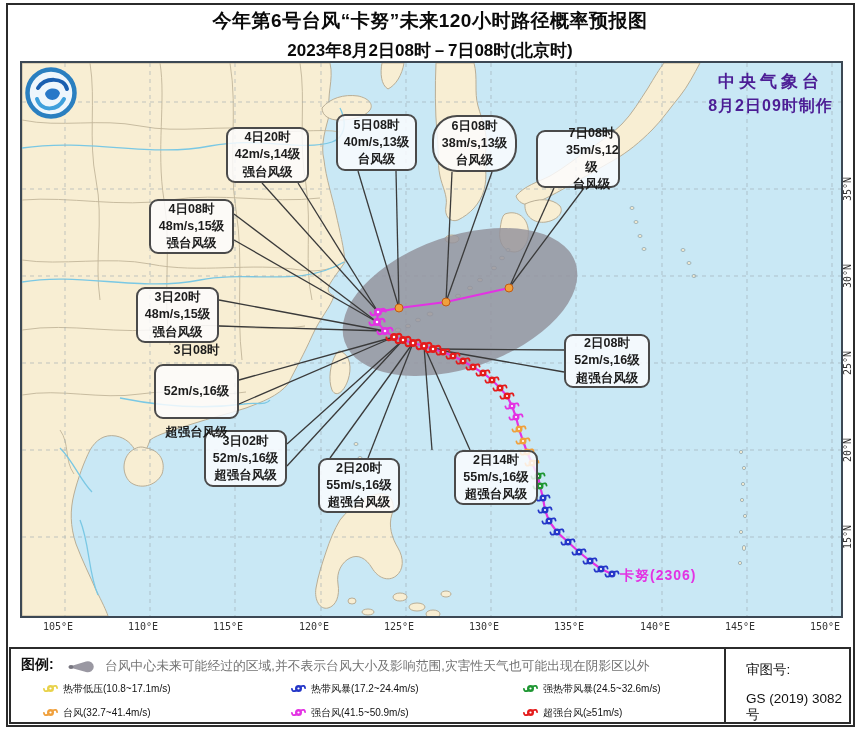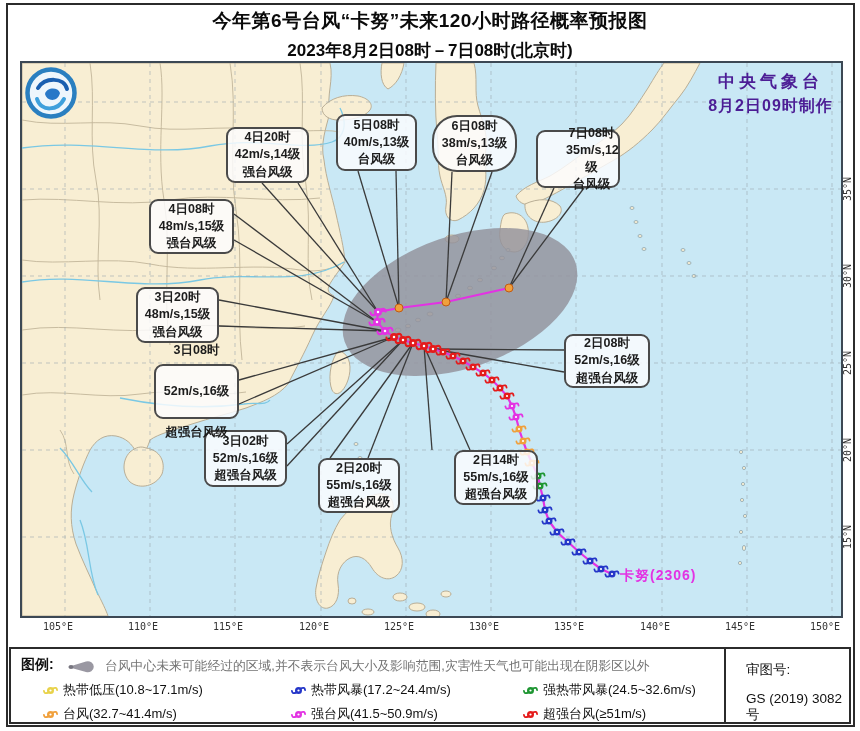--- a/index.html
+++ b/index.html
@@ -31,21 +31,21 @@
           font-size:10px;color:#333;transform:rotate(-90deg);}
   
   #storm-label{position:absolute;font-size:14px;font-weight:bold;color:#e332e3;letter-spacing:1px;}
   
   #legend{position:absolute;left:9px;top:647px;width:842px;height:77px;border:2px solid #2b2b2b;
           box-sizing:border-box;background:#fff;}
   #legend-divider{position:absolute;left:713px;top:0;width:0;height:100%;border-left:2px solid #2b2b2b;}
   #legend-title{position:absolute;left:10px;top:7px;font-size:14px;font-weight:bold;color:#111;}
   #legend-cone-icon{position:absolute;left:55px;top:10px;}
   #legend-note{position:absolute;left:94px;top:9px;font-size:12.8px;color:#737373;}
-  .leg-item{position:absolute;display:flex;align-items:center;gap:5px;font-size:13px;color:#111;white-space:nowrap;}
+  .leg-item{position:absolute;display:flex;align-items:center;gap:5px;font-size:10px;color:#111;white-space:nowrap;}
   #review{position:absolute;left:727px;top:0;width:110px;height:100%;color:#111;}
   #review .r1{position:absolute;left:8px;top:12px;font-size:13.5px;}
   #review .r2{position:absolute;left:8px;top:42px;font-size:13.5px;}
 </style>
 </head>
 <body>
 
 <div id="page">
   <div id="frame"></div>
 

